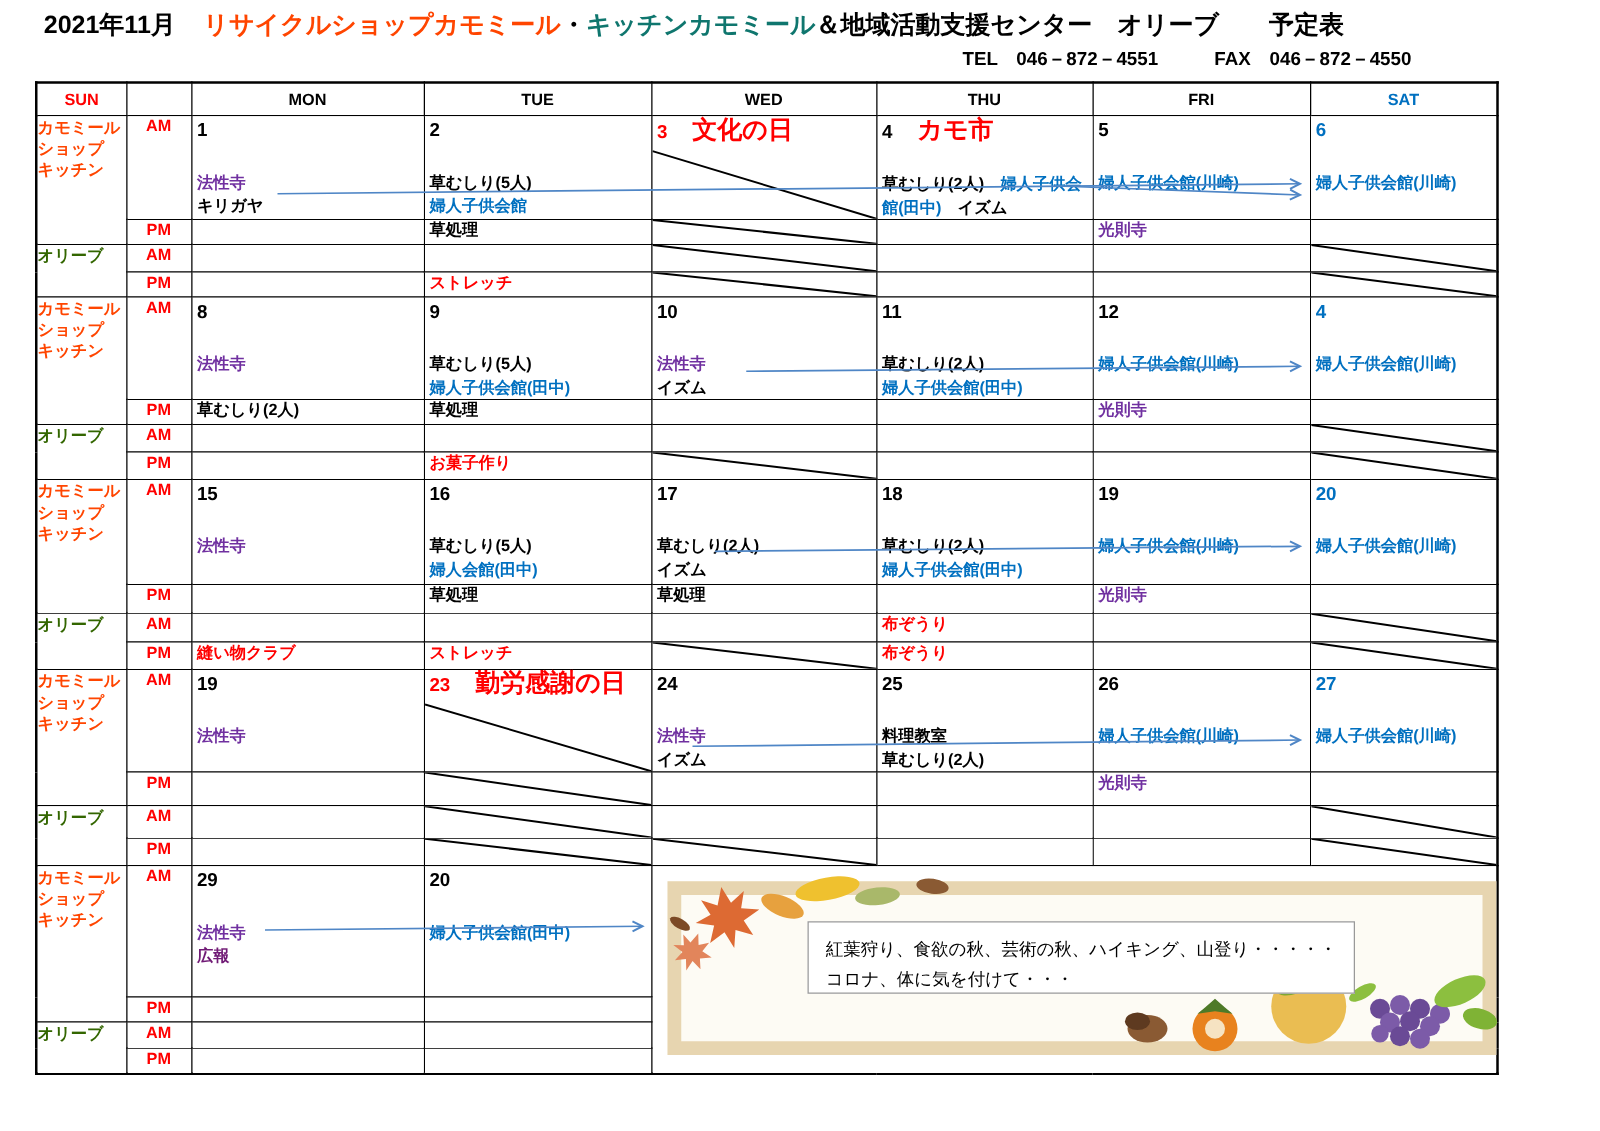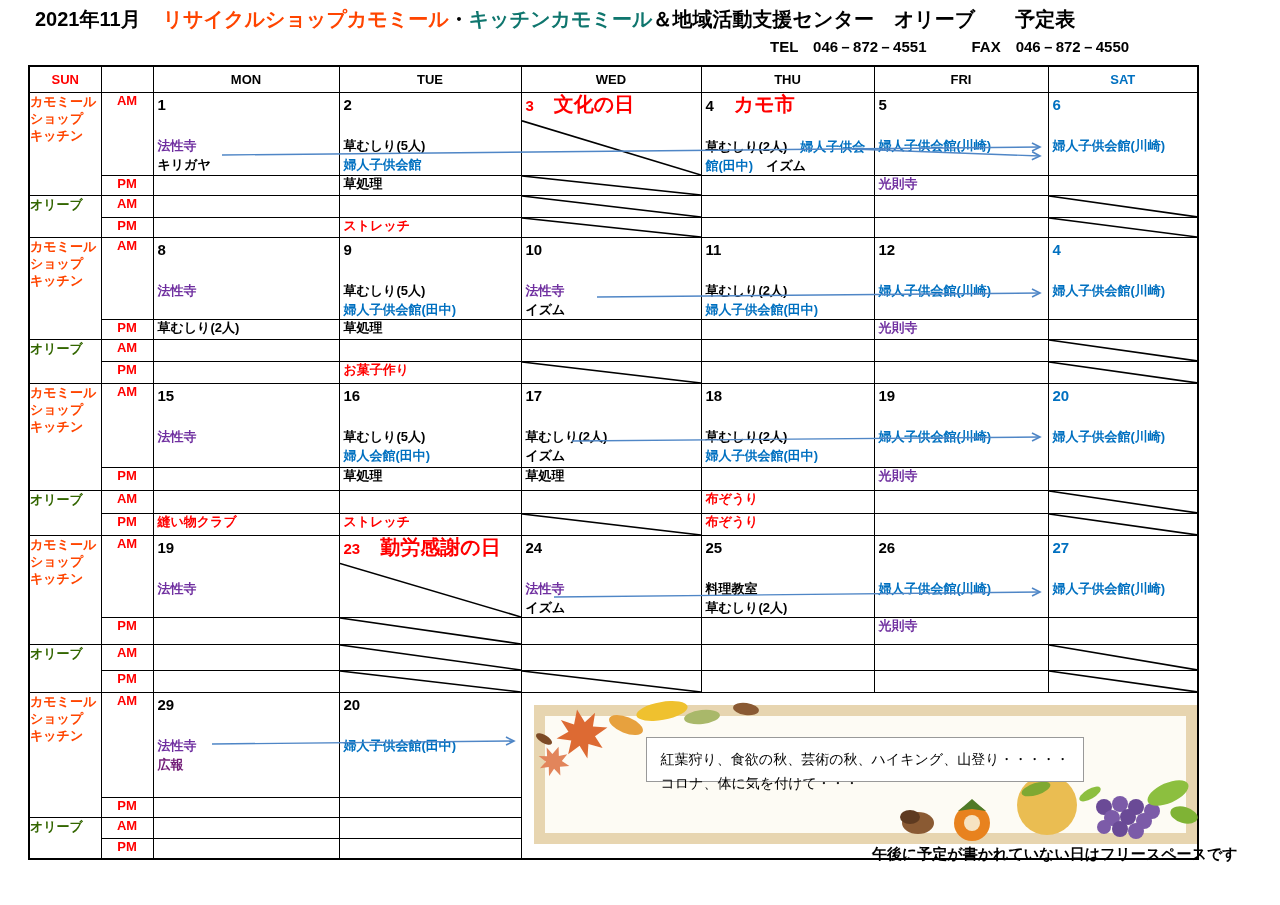--- a/index.html
+++ b/index.html
@@ -32,21 +32,21 @@
   svg.diag{position:absolute;left:0;top:0;width:100%;height:100%;display:block;pointer-events:none;}
   
   #arrows{position:absolute;left:0;top:0;width:1280px;height:905px;pointer-events:none;z-index:6;}
   
   #footer{position:absolute;left:872px;top:845px;font-size:15px;font-weight:bold;white-space:nowrap;}
   
   #autumn-art{position:absolute;left:0;top:0;width:100%;height:100%;}
   #autumn-art .frame{position:absolute;left:12px;top:12px;width:663px;height:139px;box-sizing:border-box;
                      border:11px solid #E7D5B0;background:#FDFBF4;}
   #autumn-art svg.art{position:absolute;left:12px;top:6px;width:663px;height:146px;overflow:visible;}
-  #autumn-art .note{position:absolute;left:124px;top:44px;width:438px;height:45px;box-sizing:border-box;
+  #autumn-art .note{position:absolute;left:124px;top:44px;width:438px;height:58px;box-sizing:border-box;
                     background:#fff;border:1px solid #999;padding:9px 0 0 14px;
                     font-size:14px;font-weight:normal;line-height:24px;white-space:nowrap;}
 </style>
 </head>
 <body>
 
 <div id="page">
 
   <div id="title">
     <span>2021年11月</span><span class="gap"></span><span style="color:#FF4500;">リサイクルショップカモミール</span><span>・</span><span style="color:#0f766e;">キッチンカモミール</span><span>＆地域活動支援センター　オリーブ　　予定表</span>
@@ -598,15 +598,14 @@
       </marker>
     </defs>
     <line x1="222" y1="155" x2="1040" y2="147" stroke="#4F86C6" stroke-width="1.4" marker-end="url(#arr)"></line>
     <line x1="852" y1="149" x2="1040" y2="156" stroke="#4F86C6" stroke-width="1.4" marker-end="url(#arr)"></line>
     <line x1="597" y1="297" x2="1040" y2="293" stroke="#4F86C6" stroke-width="1.4" marker-end="url(#arr)"></line>
     <line x1="572" y1="441" x2="1040" y2="437" stroke="#4F86C6" stroke-width="1.4" marker-end="url(#arr)"></line>
     <line x1="554" y1="597" x2="1040" y2="592" stroke="#4F86C6" stroke-width="1.4" marker-end="url(#arr)"></line>
     <line x1="212" y1="744" x2="514" y2="741" stroke="#4F86C6" stroke-width="1.4" marker-end="url(#arr)"></line>
   </svg>
 
-  <div id="footer">午後に予定が書かれていない日はフリースペースです</div>
 
 </div>
 
 </body></html>

